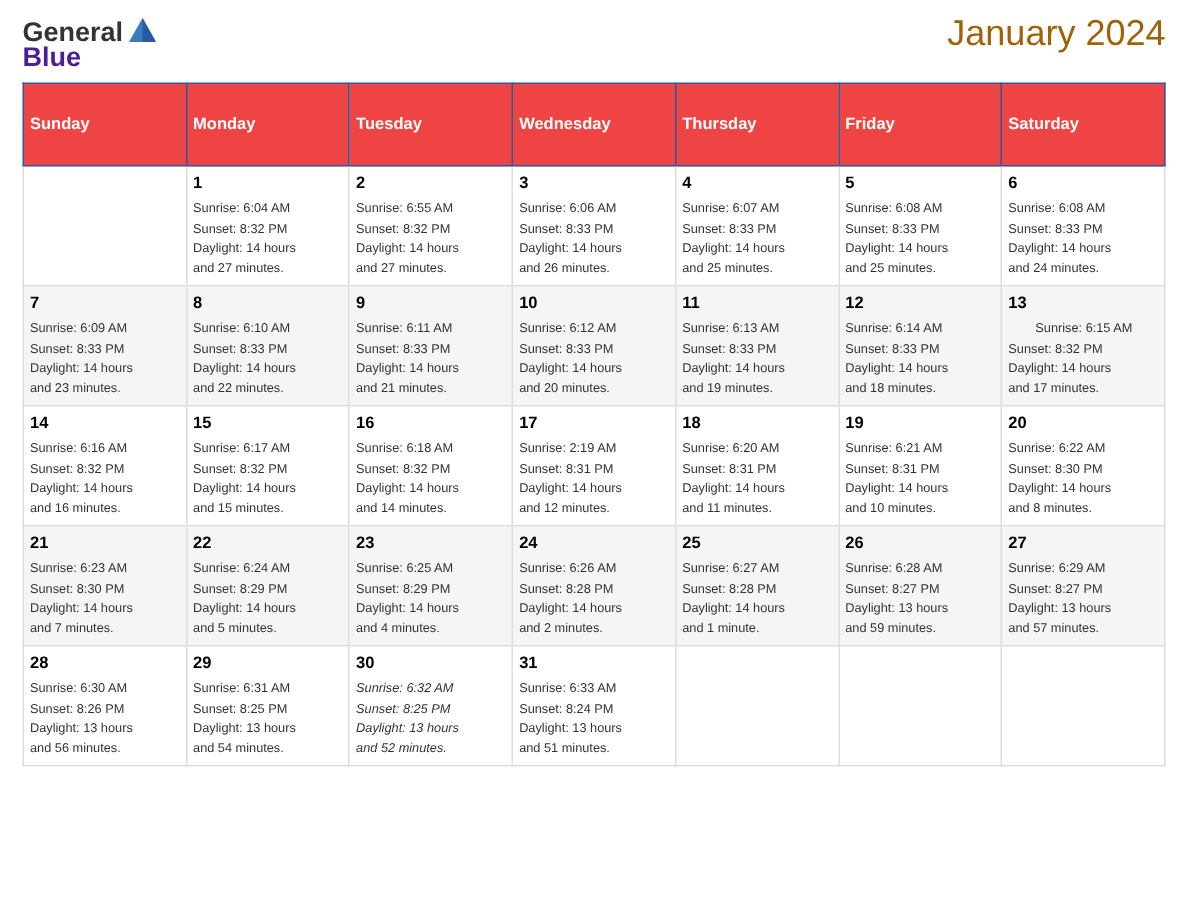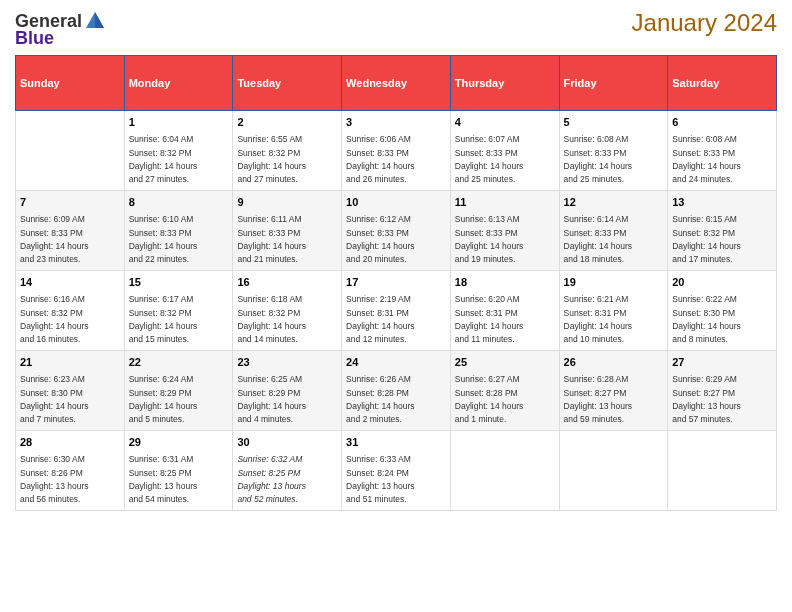--- a/index.html
+++ b/index.html
@@ -174,21 +174,21 @@
 Daylight: 14 hours
 and 20 minutes.</span></td>
           <td><span class="day-num">11</span><span class="day-info" style="white-space: pre-line;">Sunrise: 6:13 AM
 Sunset: 8:33 PM
 Daylight: 14 hours
 and 19 minutes.</span></td>
           <td><span class="day-num">12</span><span class="day-info" style="white-space: pre-line;">Sunrise: 6:14 AM
 Sunset: 8:33 PM
 Daylight: 14 hours
 and 18 minutes.</span></td>
-          <td><span class="day-num">13</span><span class="day-info" style="white-space: pre-line;">Sunrise: 6:15 AM
+          <td><span class="day-num">13</span><span class="day-info" style="white-space: pre-line; margin-left: 18px;">Sunrise: 6:15 AM
 Sunset: 8:32 PM
 Daylight: 14 hours
 and 17 minutes.</span></td>
         </tr>
         <tr>
           <td><span class="day-num">14</span><span class="day-info" style="white-space: pre-line;">Sunrise: 6:16 AM
 Sunset: 8:32 PM
 Daylight: 14 hours
 and 16 minutes.</span></td>
           <td><span class="day-num">15</span><span class="day-info" style="white-space: pre-line;">Sunrise: 6:17 AM

